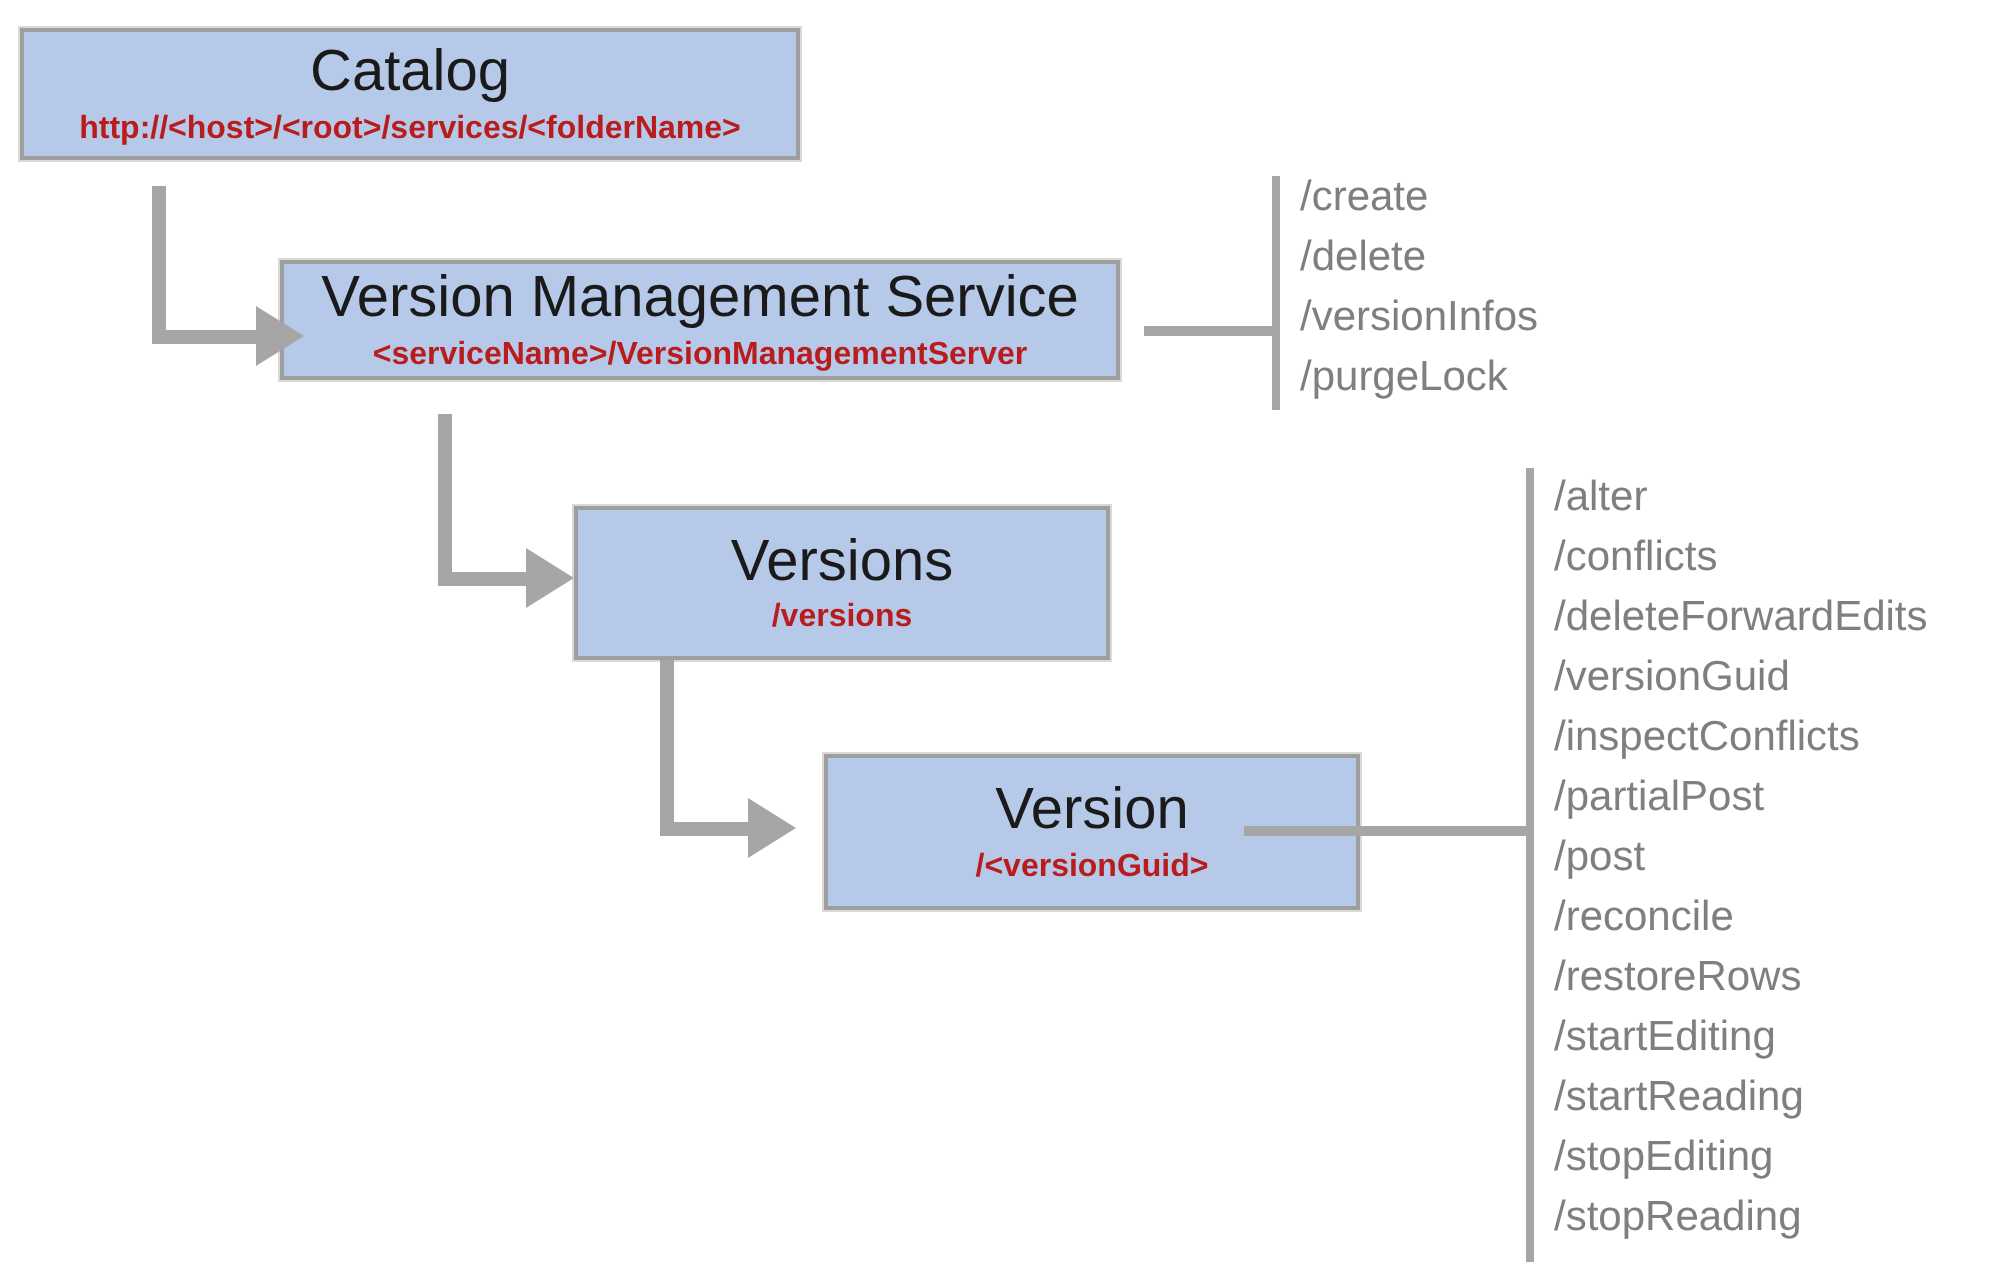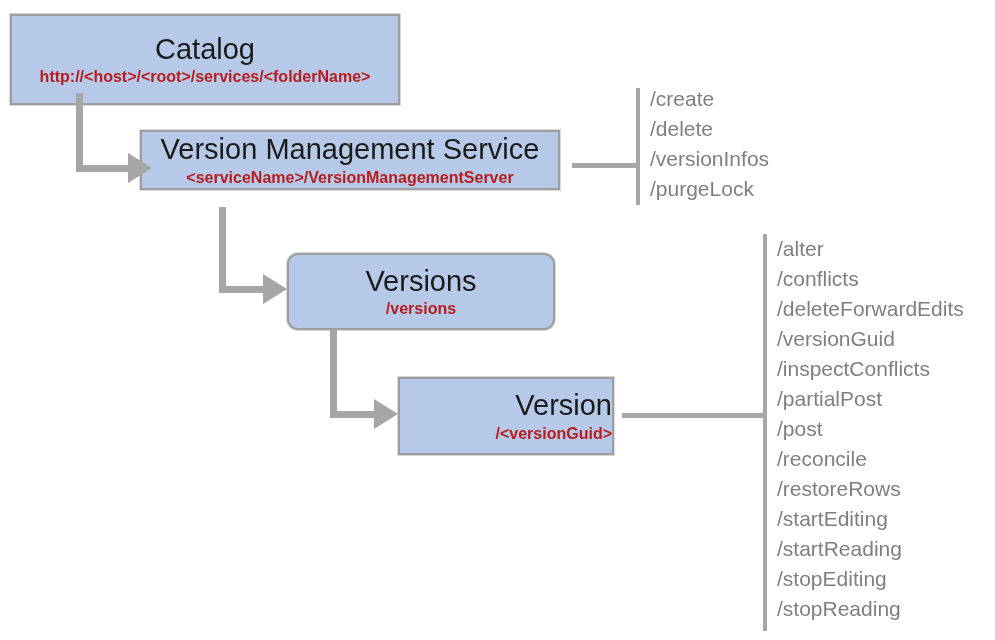--- a/index.html
+++ b/index.html
@@ -64,36 +64,36 @@
     height: 30px;
     line-height: 30px;
     white-space: nowrap;
   }
 </style>
 </head>
 <body>
 
 <div class="canvas">
 
-  <div class="node" style="left:10px; top:14px; width:390px; height:91px;">
+  <div class="node" style="left:10px; top:14px; width:390px; height:66px;">
     <div class="node-title">Catalog</div>
     <div class="node-subtitle">http://&lt;host&gt;/&lt;root&gt;/services/&lt;folderName&gt;</div>
   </div>
 
   <div class="node" style="left:140px; top:130px; width:420px; height:60px;justify-content:center;">
     <div class="node-title">Version Management Service</div>
     <div class="node-subtitle">&lt;serviceName&gt;/VersionManagementServer</div>
   </div>
 
-  <div class="node" style="left:287px; top:253px; width:268px; height:77px;border-radius:11px;">
+  <div class="node" style="left:287px; top:253px; width:268px; height:77px;">
     <div class="node-title">Versions</div>
     <div class="node-subtitle">/versions</div>
   </div>
 
-  <div class="node" style="left:398px; top:377px; width:216px; height:78px;align-items:flex-end;">
+  <div class="node" style="left:412px; top:377px; width:268px; height:78px;">
     <div class="node-title">Version</div>
     <div class="node-subtitle">/&lt;versionGuid&gt;</div>
   </div>
 
   <div class="elbow" style="left:76px; top:93px; width:7px; height:79px;"></div>
   <div class="elbow" style="left:76px; top:165px; width:54px; height:7px;"></div>
   <div class="arrowhead" style="left:128px; top:153px;"></div>
 
   <div class="elbow" style="left:219px; top:207px; width:7px; height:86px;"></div>
   <div class="elbow" style="left:219px; top:286px; width:46px; height:7px;"></div>

